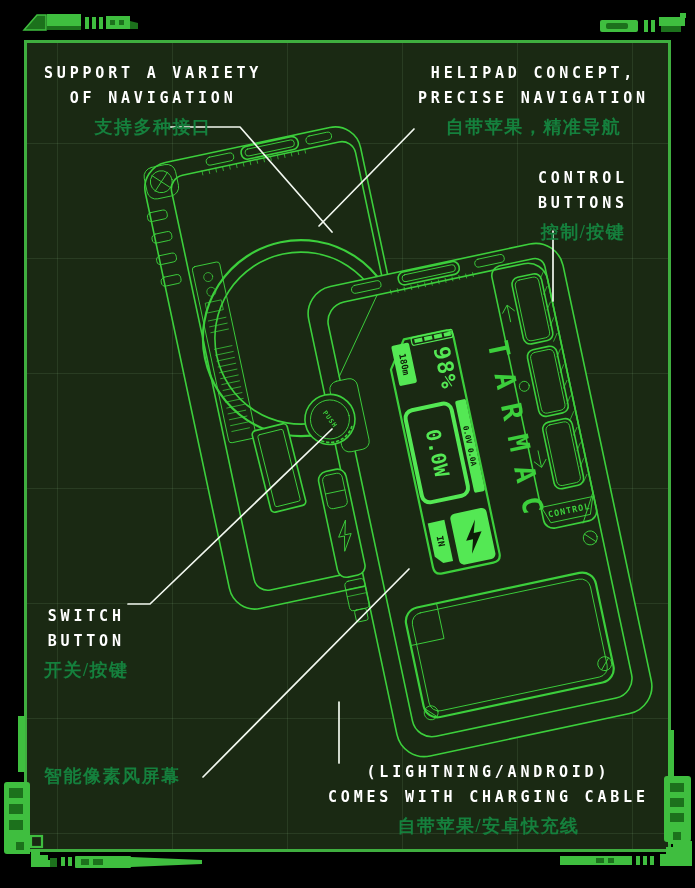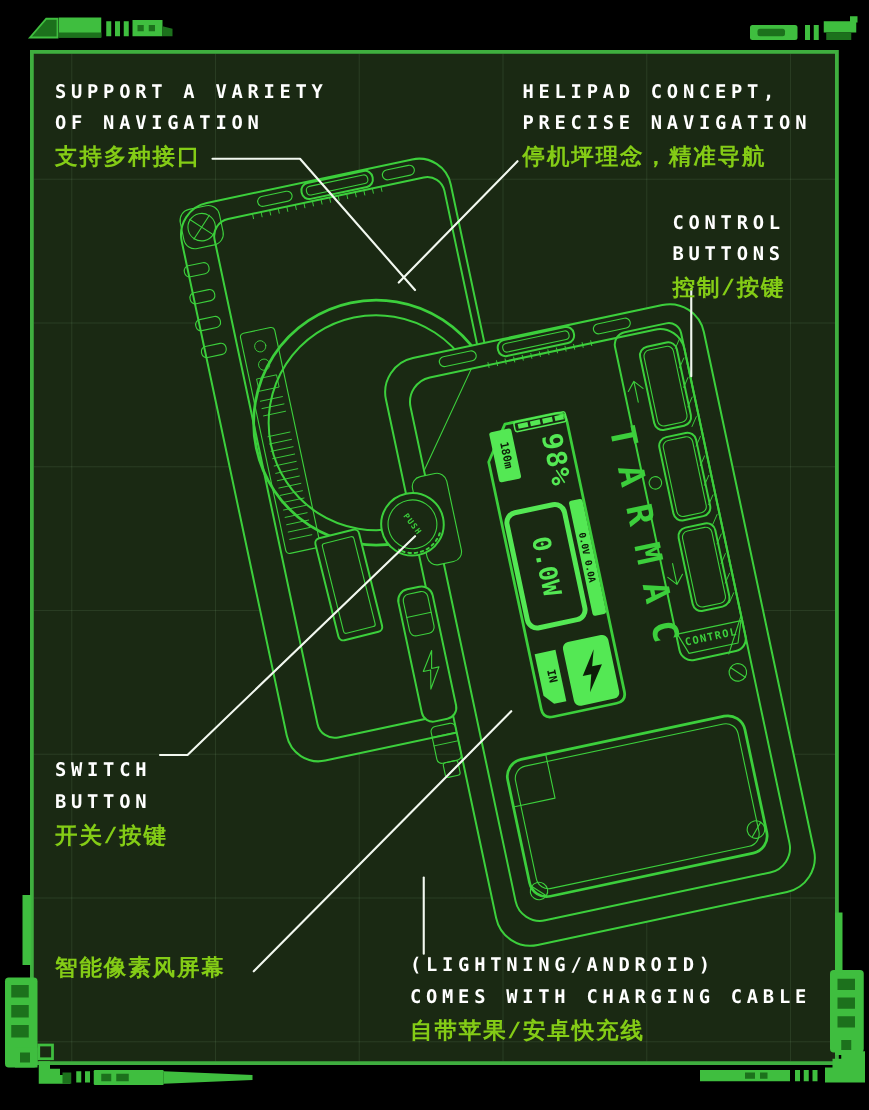--- a/index.html
+++ b/index.html
@@ -5,26 +5,26 @@
   html,body{margin:0;padding:0;background:#000;}
   body{width:695px;height:888px;position:relative;overflow:hidden;
        font-family:"Liberation Sans",sans-serif;}
   .panel{position:absolute;left:24px;top:40px;width:641px;height:806px;
     border:3px solid #3fae3f;background-color:#1a2913;
     background-image:
       linear-gradient(to right, rgba(190,255,190,0.09) 1px, transparent 1px),
       linear-gradient(to bottom, rgba(190,255,190,0.09) 1px, transparent 1px);
     background-size:115px 115px;background-position:30px 100px;z-index:1;}
   svg.scene{position:absolute;left:0;top:0;z-index:2;}
-  .anno{position:absolute;z-index:3;}
+  .anno{position:absolute;z-index:3;text-align:center;}
   .anno p{margin:0;white-space:nowrap;}
   .en{font-family:"DejaVu Sans Mono",monospace;font-weight:bold;font-size:15px;
       letter-spacing:3.8px;color:#ffffff;line-height:25px;}
-  .zh{font-family:Liberation Mono, monospace;font-weight:bold;font-size:18px;
-      letter-spacing:1.5px;color:#84cc16;line-height:26px;margin-top:3px !important;}
+  .zh{font-family:Liberation Serif, serif;font-weight:bold;font-size:18px;
+      letter-spacing:1.5px;color:#15803d;line-height:26px;margin-top:3px !important;}
   
   .ln{fill:none;stroke:#3ccf3c;stroke-width:1.6;stroke-linejoin:round;stroke-linecap:round;}
   .lnt{stroke-width:0.9;}
   .lnf{stroke-width:0.7;}
   .lnk{stroke-width:2.2;}
   .bodyfill{fill:#1a2913;}
   .scr{fill:#54e854;}
   .scrln{fill:none;stroke:#54e854;stroke-linejoin:round;}
   .dk{fill:#0d1e08;}
   text.grn{fill:#3ccf3c;font-family:"DejaVu Sans Mono",monospace;font-weight:bold;}
@@ -255,21 +255,21 @@
 
 <div class="anno" style="left:44px;top:61px">
   <p class="en">SUPPORT A VARIETY</p>
   <p class="en">OF NAVIGATION</p>
   <p class="zh">支持多种接口</p>
 </div>
 
 <div class="anno" style="left:418px;top:61px">
   <p class="en">HELIPAD CONCEPT,</p>
   <p class="en">PRECISE NAVIGATION</p>
-  <p class="zh">停机坪理念，精准导航</p>
+  <p class="zh">自带苹果，精准导航</p>
 </div>
 
 <div class="anno" style="left:538px;top:166px">
   <p class="en">CONTROL</p>
   <p class="en">BUTTONS</p>
   <p class="zh">控制/按键</p>
 </div>
 
 <div class="anno" style="left:44px;top:604px">
   <p class="en">SWITCH</p>

